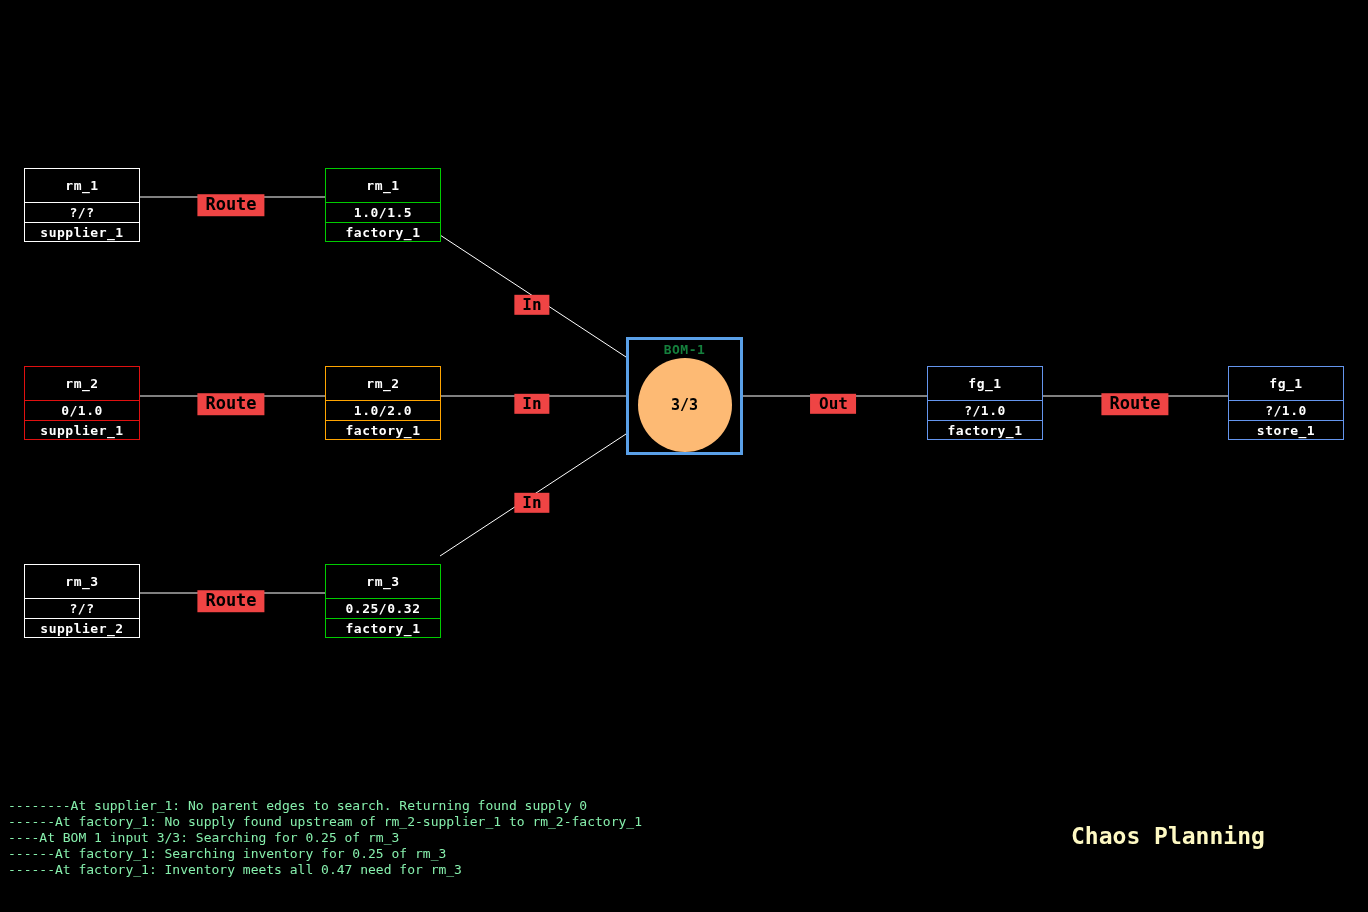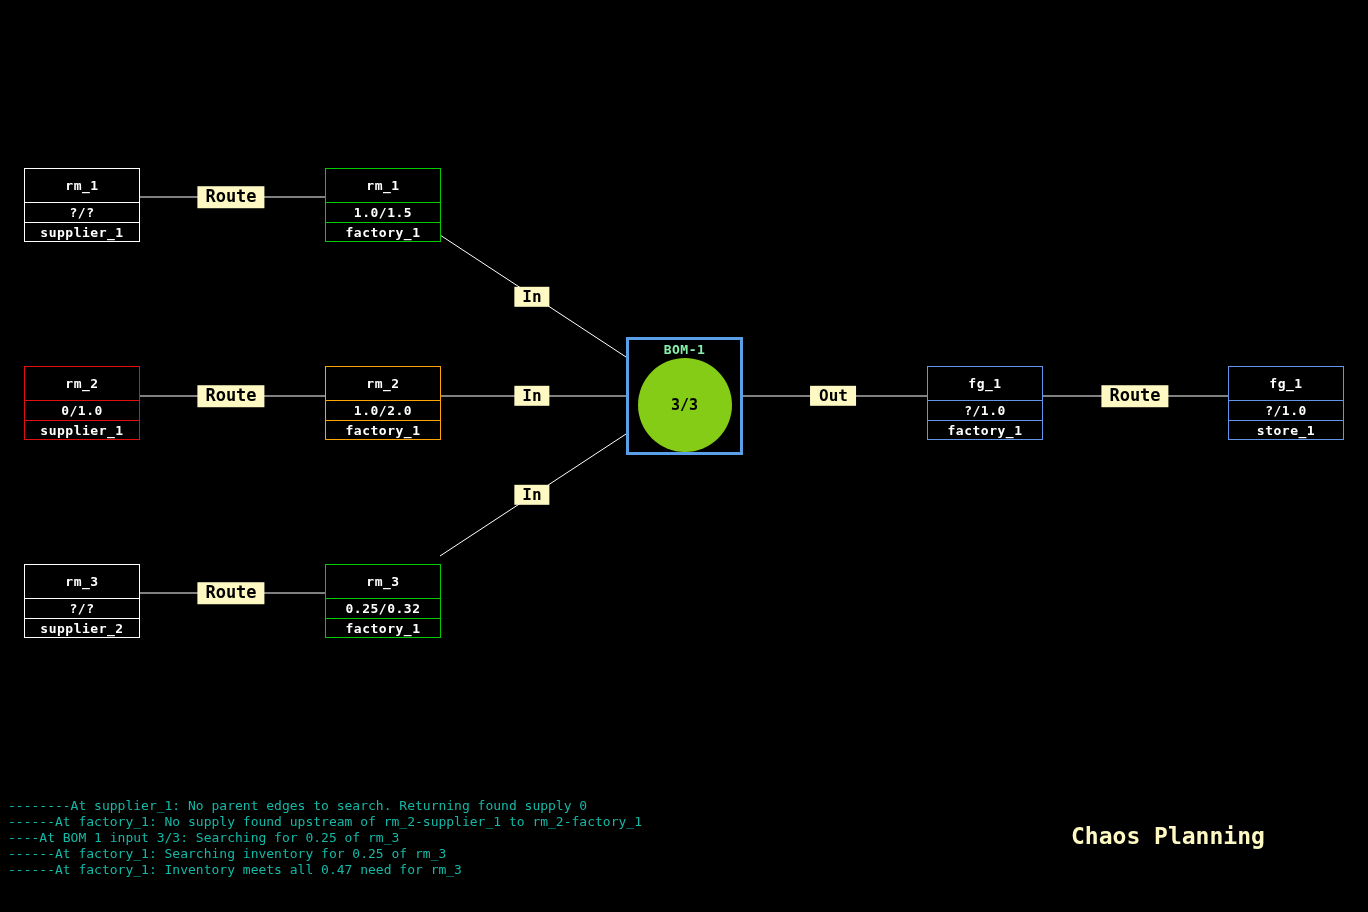--- a/index.html
+++ b/index.html
@@ -55,68 +55,69 @@
     border-bottom: 1px solid;
     border-color: inherit;
   }
   .nrow.loc {
     height: 18px;
   }
   
   .elabel {
     position: absolute;
     transform: translate(-50%, -50%);
-    background: #fef9c3;
+    background: #ef4444;
     color: #000000;
     font-weight: bold;
     white-space: nowrap;
     line-height: 1.15;
+    margin-top: 8px;
   }
   .elabel.route { font-size: 17px; padding: 1px 8px; }
   .elabel.inout { font-size: 16px; padding: 1px 8px; }
   
   #bom {
     position: absolute;
     left: 626px;
     top: 337px;
     width: 111px;
     height: 112px;
     border: 3px solid #5aa0e8;
     background: #000;
   }
   #bom .bom-title {
     margin-top: 2px;
     text-align: center;
-    color: #86efac;
+    color: #15803d;
     font-size: 13px;
     font-weight: bold;
     letter-spacing: 0.5px;
   }
   #bom .bom-circle {
     position: absolute;
     left: 50%;
     top: 18px;
     transform: translateX(-50%);
     width: 94px;
     height: 94px;
     border-radius: 50%;
-    background: #84cc16;
+    background: #fdba74;
     color: #000;
     display: flex;
     align-items: center;
     justify-content: center;
     font-size: 15px;
     font-weight: bold;
   }
   
   #log {
     position: absolute;
     left: 8px;
     top: 798px;
-    color: #14b8a6;
+    color: #86efac;
   }
   .logline {
     font-size: 13px;
     line-height: 16px;
     white-space: pre;
   }
   
   #footer {
     position: absolute;
     left: 1071px;

